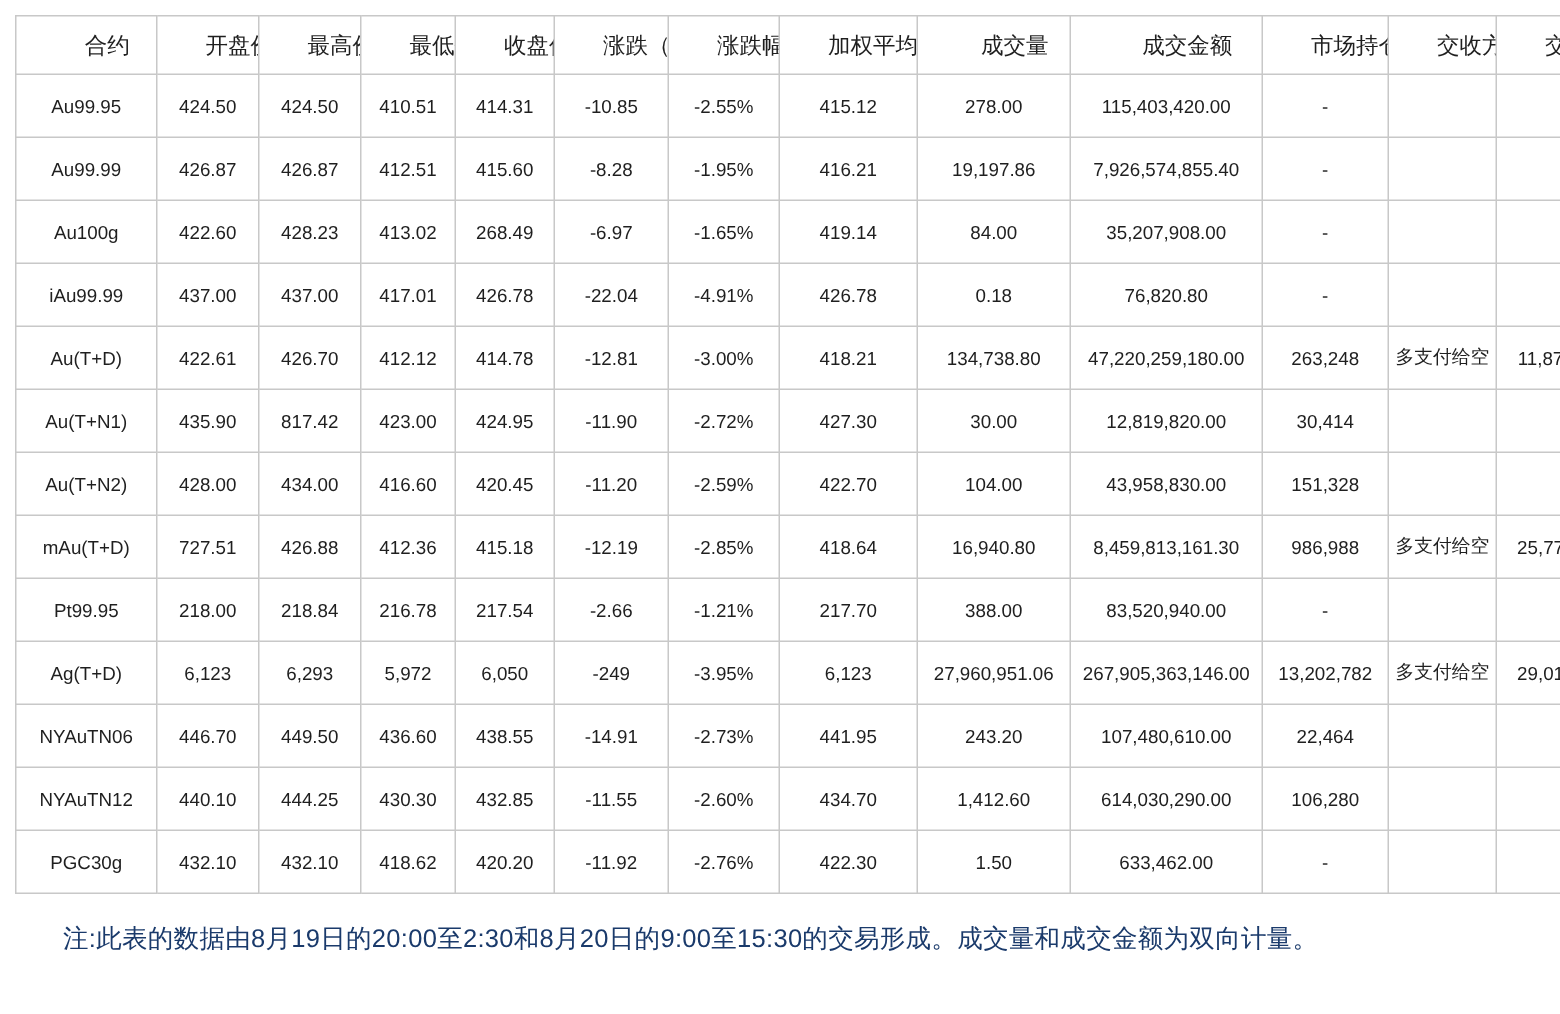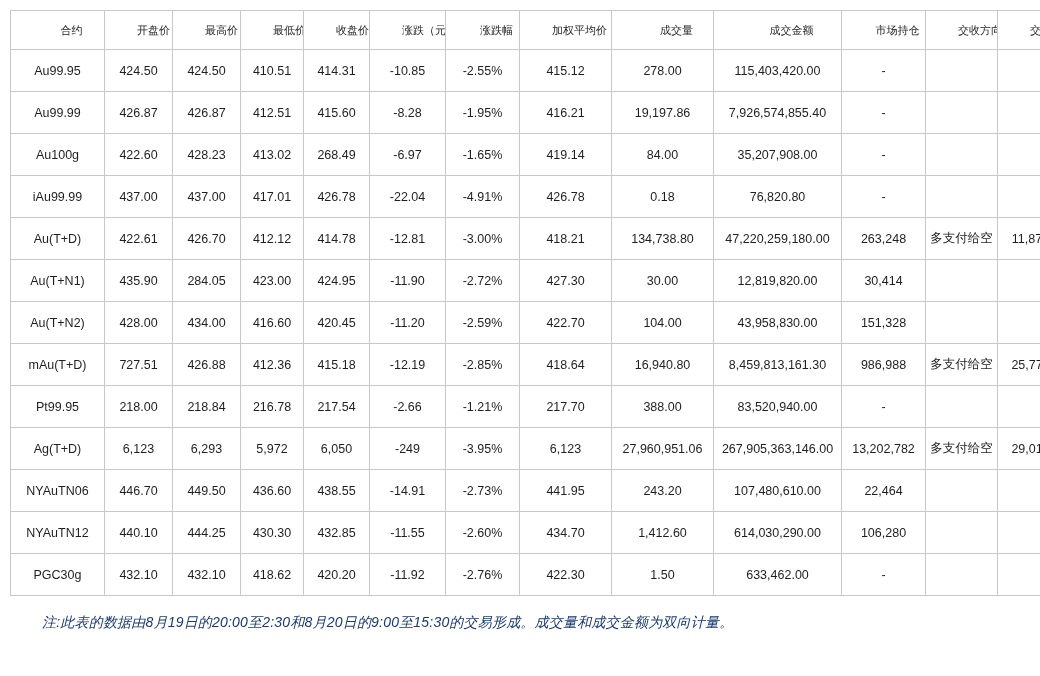--- a/index.html
+++ b/index.html
@@ -34,21 +34,21 @@
     vertical-align: middle;
     font-size: 12.5px;
     font-weight: normal;
     color: #1f1f1f;
     padding: 0 4px;
     white-space: nowrap;
     overflow: hidden;
   }
   table.market-table thead th {
     height: 38px;
-    font-size: 11px;
+    font-size: 15px;
     background: #ffffff;
     padding-left: 32px;
   }
   table.market-table tbody td {
     height: 41px;
   }
   
   col.c0  { width: 94px; }
   col.c1  { width: 68px; }
   col.c2  { width: 68px; }
@@ -59,24 +59,23 @@
   col.c7  { width: 92px; }
   col.c8  { width: 102px; }
   col.c9  { width: 128px; }
   col.c10 { width: 84px; }
   col.c11 { width: 72px; }
   col.c12 { width: 66px; }
 
   .note {
     margin-top: 18px;
     padding-left: 32px;
-    font-size: 14px;
+    font-size: 17px;
     color: #1a3a6b;
     letter-spacing: 0.2px;
-    font-style: italic;
   }
 </style>
 </head>
 <body>
 
 <div class="page">
 
   <table class="market-table">
     <colgroup>
       <col class="c0">
@@ -182,21 +181,21 @@
         <td>418.21</td>
         <td>134,738.80</td>
         <td>47,220,259,180.00</td>
         <td>263,248</td>
         <td>多支付给空</td>
         <td>11,876</td>
       </tr>
       <tr>
         <td>Au(T+N1)</td>
         <td>435.90</td>
-        <td>284.05</td>
+        <td>817.42</td>
         <td>423.00</td>
         <td>424.95</td>
         <td>-11.90</td>
         <td>-2.72%</td>
         <td>427.30</td>
         <td>30.00</td>
         <td>12,819,820.00</td>
         <td>30,414</td>
         <td></td>
         <td></td>

